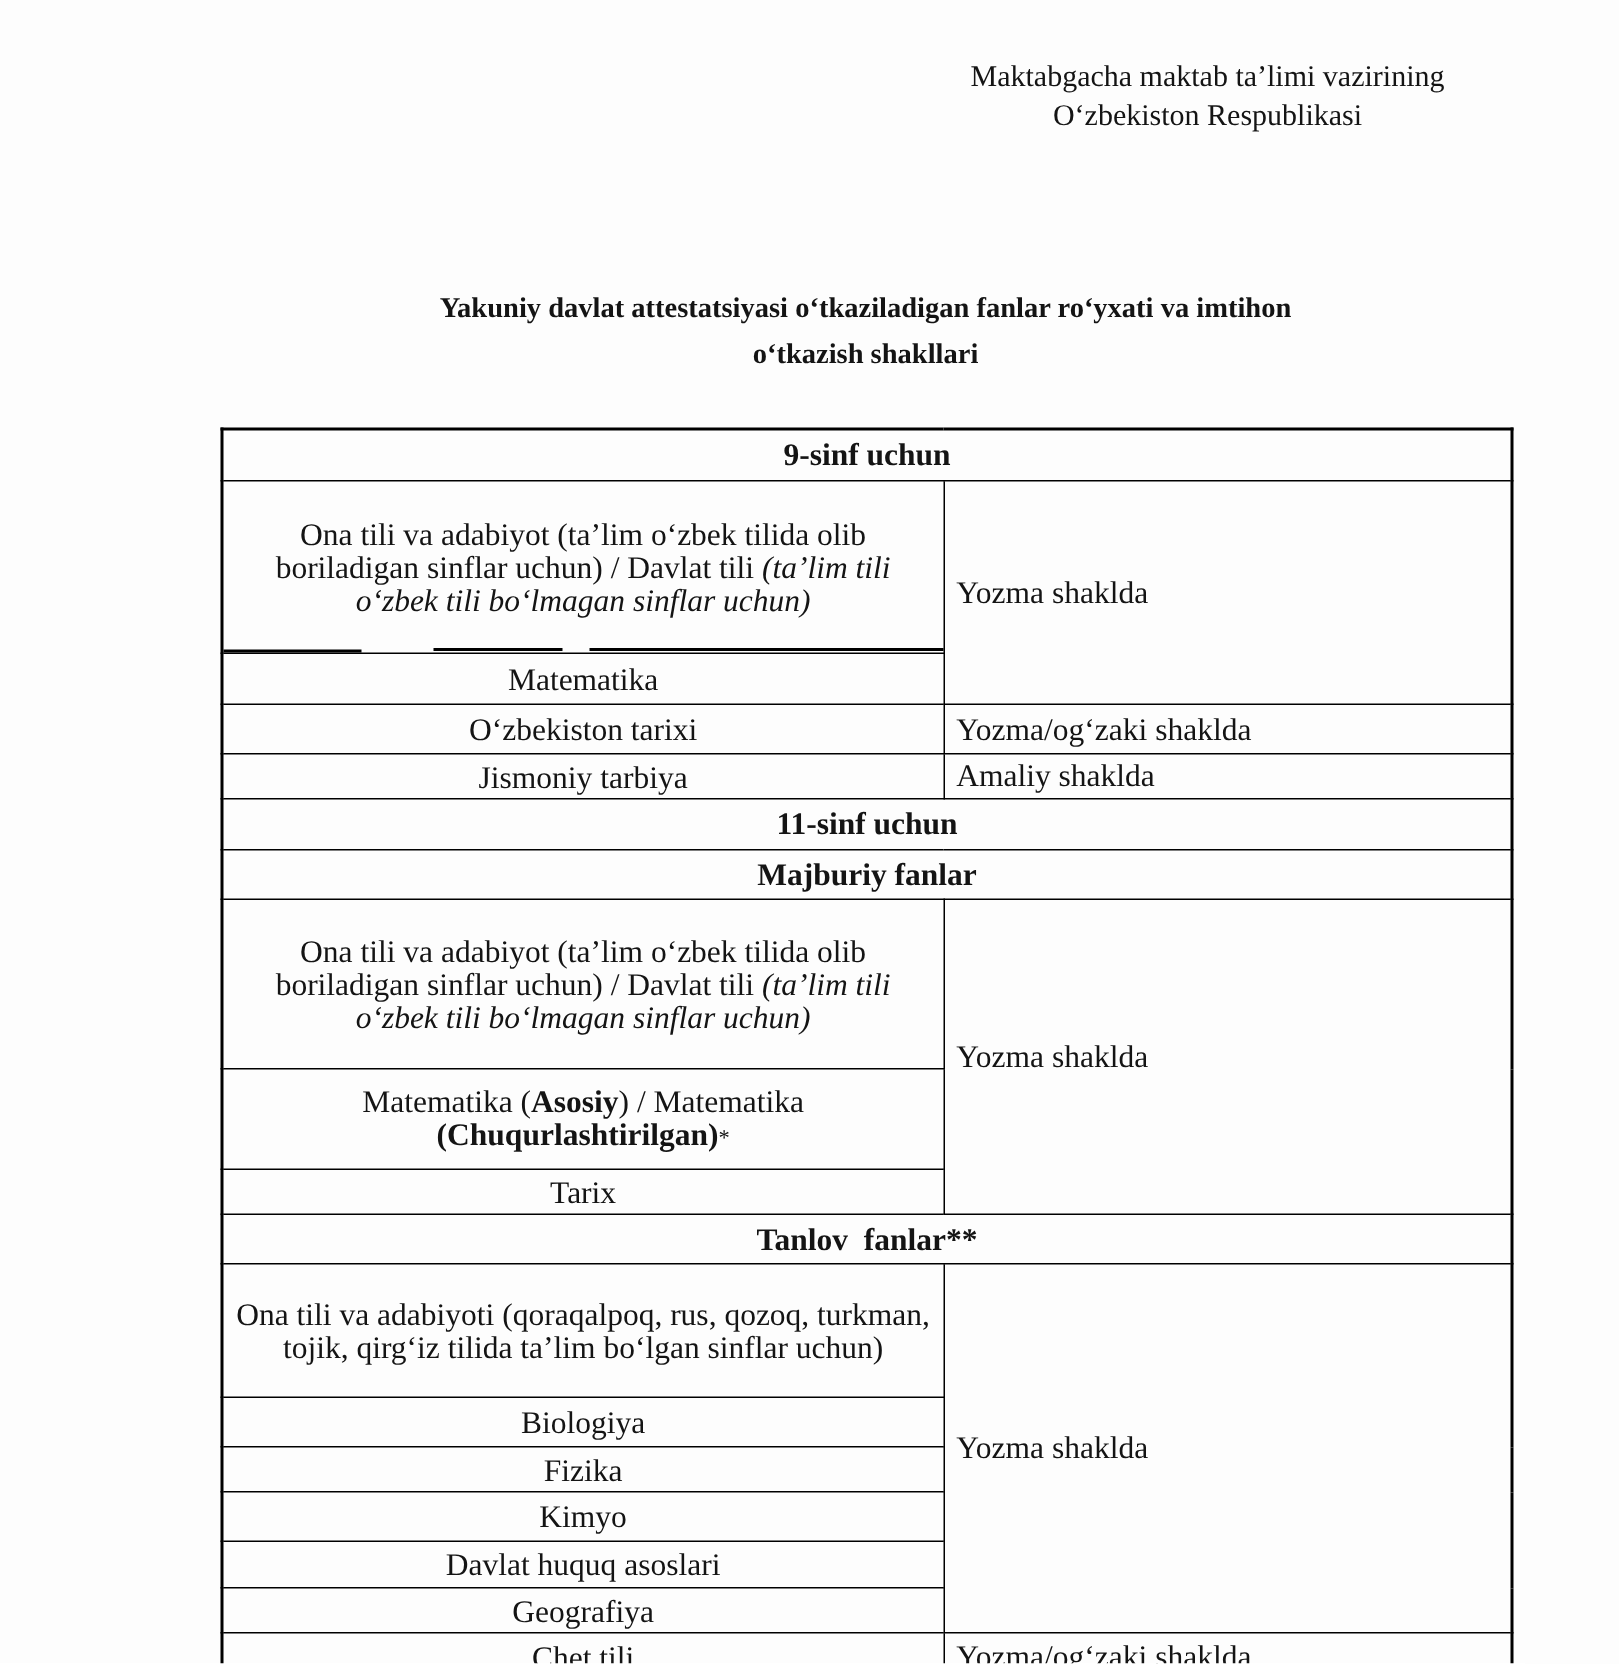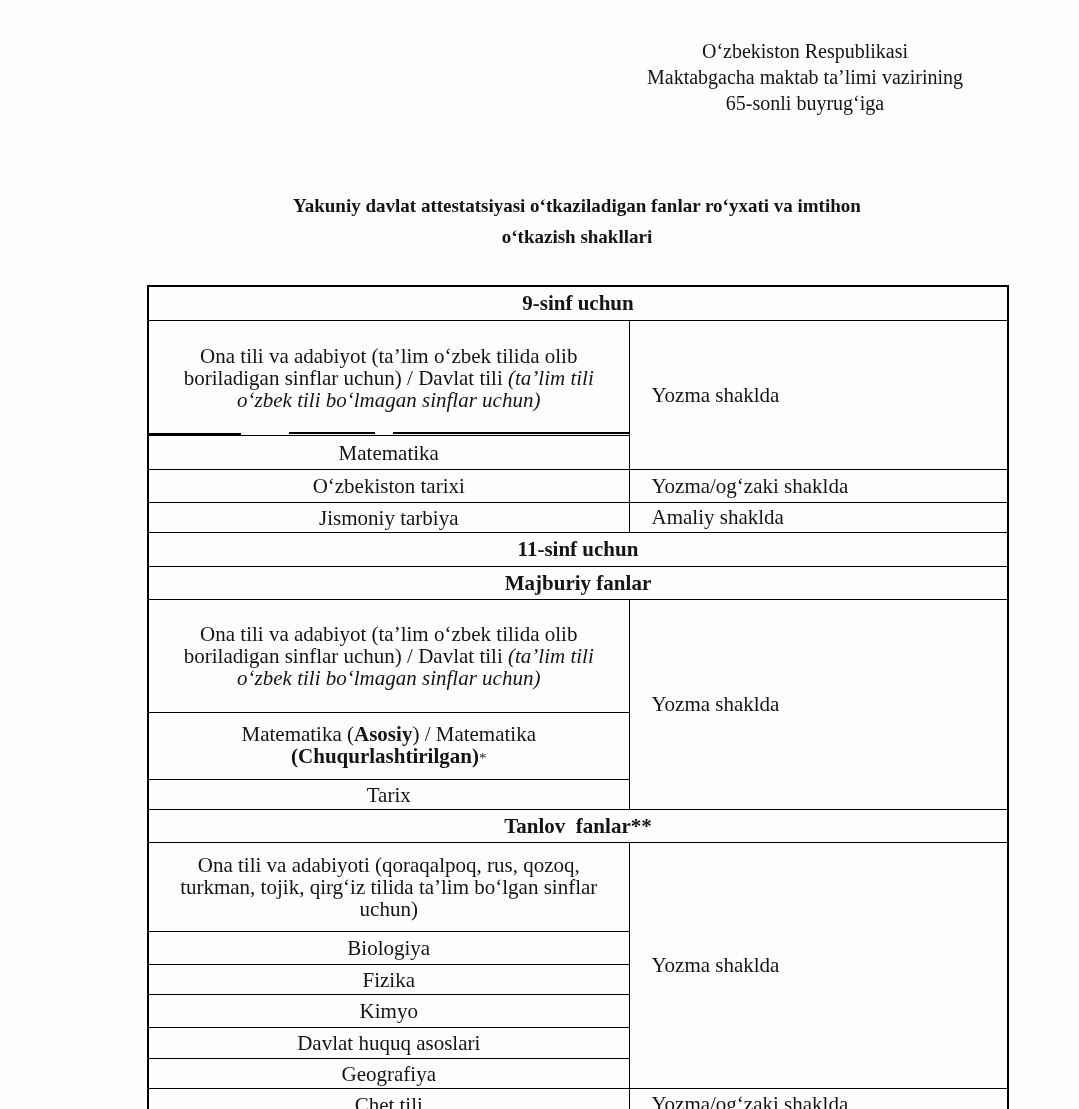--- a/index.html
+++ b/index.html
@@ -48,21 +48,21 @@
     top: 285px;
     left: 147px;
     width: 860px;
     border-collapse: collapse;
     table-layout: fixed;
     font-size: 21px;
     border: 2.5px solid #000;
   }
   table.subjects td {
     border: 1.7px solid #000;
-    padding: 1px 22px;
+    padding: 1px 8px;
     margin-left: 32px;
   }
   td.sec {
     text-align: center;
     font-weight: bold;
     white-space: pre;
     vertical-align: middle;
   }
   td.subj {
     text-align: center;
@@ -90,23 +90,22 @@
   .broken-line i.s1 { left: 0;    width: 92px; bottom: 0; }
   .broken-line i.s2 { left: 140px; width: 86px; bottom: 1px; }
   .broken-line i.s3 { left: 244px; right: 0;   bottom: 1px; }
 </style>
 </head>
 <body>
 
 <div class="page">
 
   <div class="approval">
+    <div>Maktabgacha maktab ta’limi vazirining</div>
     <div>O‘zbekiston Respublikasi</div>
-    <div>Maktabgacha maktab ta’limi vazirining</div>
-    <div>65-sonli buyrug‘iga</div>
   </div>
 
   <h1 class="doc-title">
     <span class="t-line">Yakuniy davlat attestatsiyasi o‘tkaziladigan fanlar ro‘yxati va imtihon</span>
     <span class="t-line">o‘tkazish shakllari</span>
   </h1>
 
   <table class="subjects">
     <colgroup>
       <col style="width:481px">

